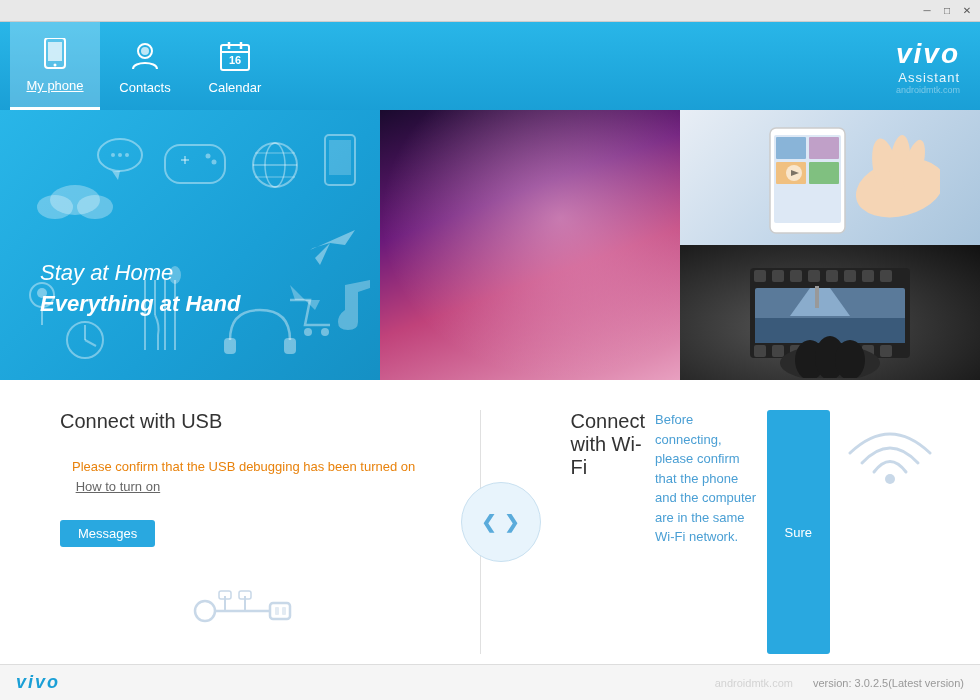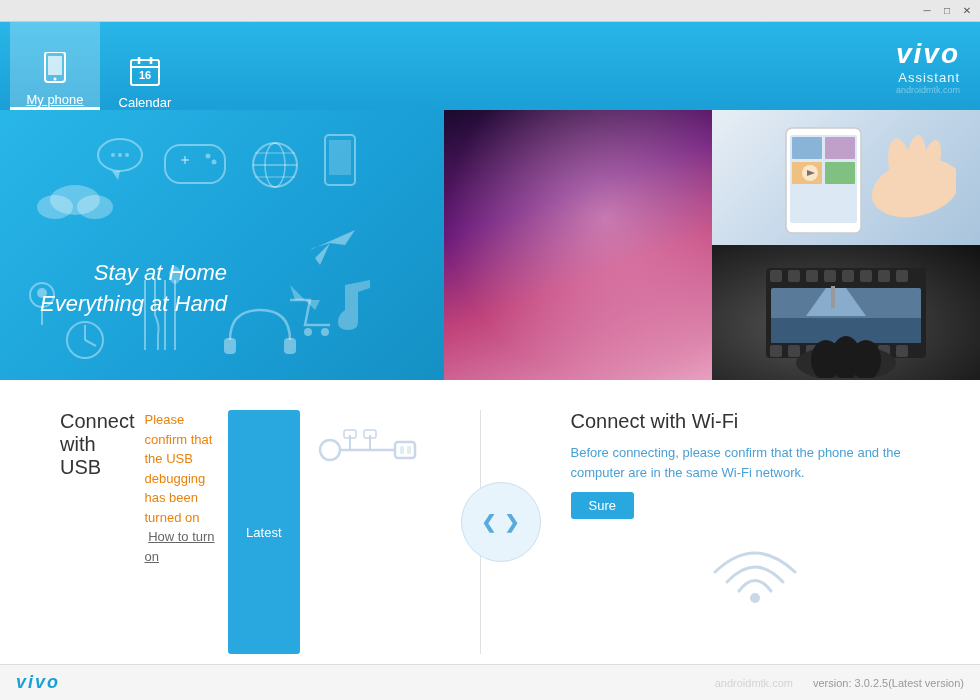--- a/index.html
+++ b/index.html
@@ -49,21 +49,21 @@
     }
     .nav-items {
       display: flex;
       align-items: center;
       height: 100%;
     }
     .nav-item {
       display: flex;
       flex-direction: column;
       align-items: center;
-      justify-content: flex-end;
+      justify-content: center;
       width: 90px;
       height: 88px;
       color: white;
       cursor: pointer;
       font-size: 13px;
       gap: 6px;
       position: relative;
     }
     .nav-item.active {
       background: rgba(255,255,255,0.25);
@@ -86,38 +86,37 @@
       background: white;
     }
 
     
     .banner-area {
       height: 270px;
       display: flex;
       flex-shrink: 0;
     }
     .banner-left {
-      width: 444px;
+      width: 380px;
       height: 270px;
       background: linear-gradient(135deg, #29b6e8 0%, #1a9fd6 60%, #1590c4 100%);
       position: relative;
       overflow: hidden;
       flex-shrink: 0;
-      text-align: right;
     }
     .banner-text {
       position: absolute;
       bottom: 60px;
       left: 40px;
       color: white;
       font-style: italic;
       line-height: 1.4;
     }
     .banner-text-line1 { font-size: 22px; font-weight: 300; }
-    .banner-text-line2 { font-size: 22px; font-weight: 400; }
+    .banner-text-line2 { font-size: 22px; font-weight: 700; }
 
     .banner-right {
       flex: 1;
       display: grid;
       grid-template-columns: 1fr 1fr;
       grid-template-rows: 1fr 1fr;
     }
     .banner-img {
       overflow: hidden;
       background: #888;
@@ -143,45 +142,46 @@
       flex: 1;
       display: flex;
       align-items: stretch;
       padding: 30px 0 10px 0;
       position: relative;
     }
     .connect-usb {
       flex: 1;
       padding: 0 40px 0 60px;
       display: flex;
-      flex-direction: row;
-      gap: 10px;
+      flex-direction: column;
+      gap: 24px;
     }
     .connect-wifi {
       flex: 1;
       padding: 0 40px 0 60px;
       display: flex;
-      flex-direction: column;
+      flex-direction: row;
       gap: 10px;
     }
     .connect-divider {
       width: 1px;
       background: #e0e0e0;
       margin: 0 10px;
       align-self: stretch;
     }
     .connect-title {
       font-size: 20px;
       color: #333;
       font-weight: 400;
     }
     .connect-desc {
       font-size: 13px;
       color: #e8820c;
       line-height: 1.5;
+      margin-left: 12px;
     }
     .connect-desc a {
       color: #666;
       text-decoration: underline;
       cursor: pointer;
     }
     .connect-desc-blue {
       font-size: 13px;
       color: #4a9fd4;
       line-height: 1.5;
@@ -289,20 +289,30 @@
           <rect x="4" y="0" width="20" height="30" rx="3" ry="3" fill="none" stroke="white" stroke-width="2"></rect>
           <rect x="7" y="4" width="14" height="19" fill="white" opacity="0.7"></rect>
           <circle cx="14" cy="27" r="1.5" fill="white"></circle>
         </svg>
       </div>
       <span class="nav-item-label">My phone</span>
     </div>
 
 
 
+    <div class="nav-item">
+      <div class="nav-icon">
+        <svg width="28" height="30" viewBox="0 0 28 30" fill="white">
+          <circle cx="14" cy="10" r="7" fill="none" stroke="white" stroke-width="2"></circle>
+          <path d="M2 28 C2 20 26 20 26 28" stroke="white" stroke-width="2" fill="none"></path>
+          <circle cx="14" cy="10" r="4" fill="white" opacity="0.7"></circle>
+        </svg>
+      </div>
+      <span class="nav-item-label">Contacts</span>
+    </div>
 
 
     <div class="nav-item">
       <div class="nav-icon">
         <svg width="30" height="30" viewBox="0 0 30 30" fill="none">
           <rect x="1" y="4" width="28" height="25" rx="2" stroke="white" stroke-width="2"></rect>
           <line x1="1" y1="11" x2="29" y2="11" stroke="white" stroke-width="2"></line>
           <line x1="9" y1="1" x2="9" y2="8" stroke="white" stroke-width="2.5"></line>
           <line x1="21" y1="1" x2="21" y2="8" stroke="white" stroke-width="2.5"></line>
           <text x="15" y="23" text-anchor="middle" fill="white" font-size="11" font-weight="bold">16</text>
@@ -468,21 +478,21 @@
   </div>
 
   <div class="connect-section">
 
     <div class="connect-usb">
       <div class="connect-title">Connect with USB</div>
       <div class="connect-desc">
         <span>Please confirm that the USB debugging has been turned on</span>
         &nbsp;<a>How to turn on</a>
       </div>
-      <button class="connect-btn">Latest</button>
+      <button class="connect-btn">Messages</button>
       <div class="usb-icon-area">
         <svg width="120" height="60" viewBox="0 0 120 60" fill="none">
 
           <circle cx="20" cy="30" r="10" fill="none" stroke="#c8d8e8" stroke-width="2.5"></circle>
           <line x1="30" y1="30" x2="85" y2="30" stroke="#c8d8e8" stroke-width="2.5"></line>
 
           <rect x="85" y="22" width="20" height="16" rx="3" fill="none" stroke="#c8d8e8" stroke-width="2.5"></rect>
           <rect x="90" y="26" width="4" height="8" rx="1" fill="#c8d8e8" opacity="0.5"></rect>
           <rect x="97" y="26" width="4" height="8" rx="1" fill="#c8d8e8" opacity="0.5"></rect>
 

